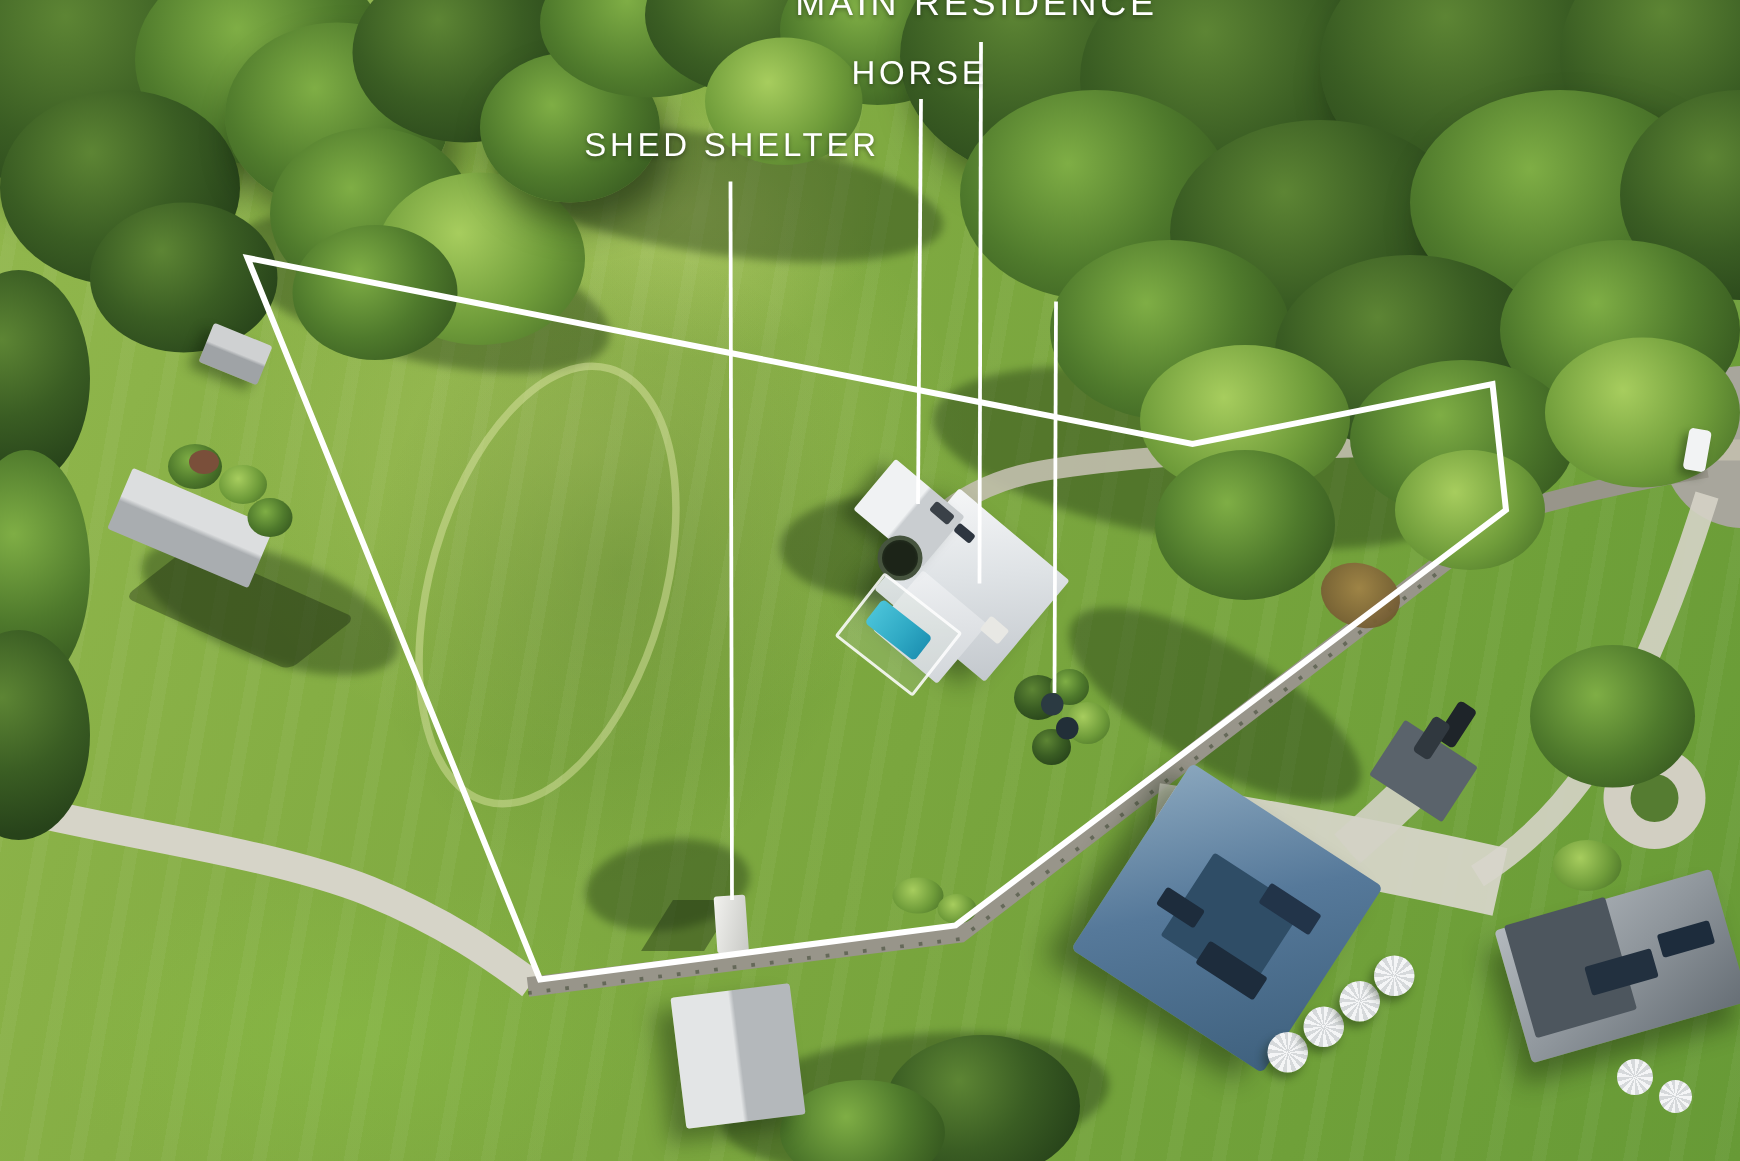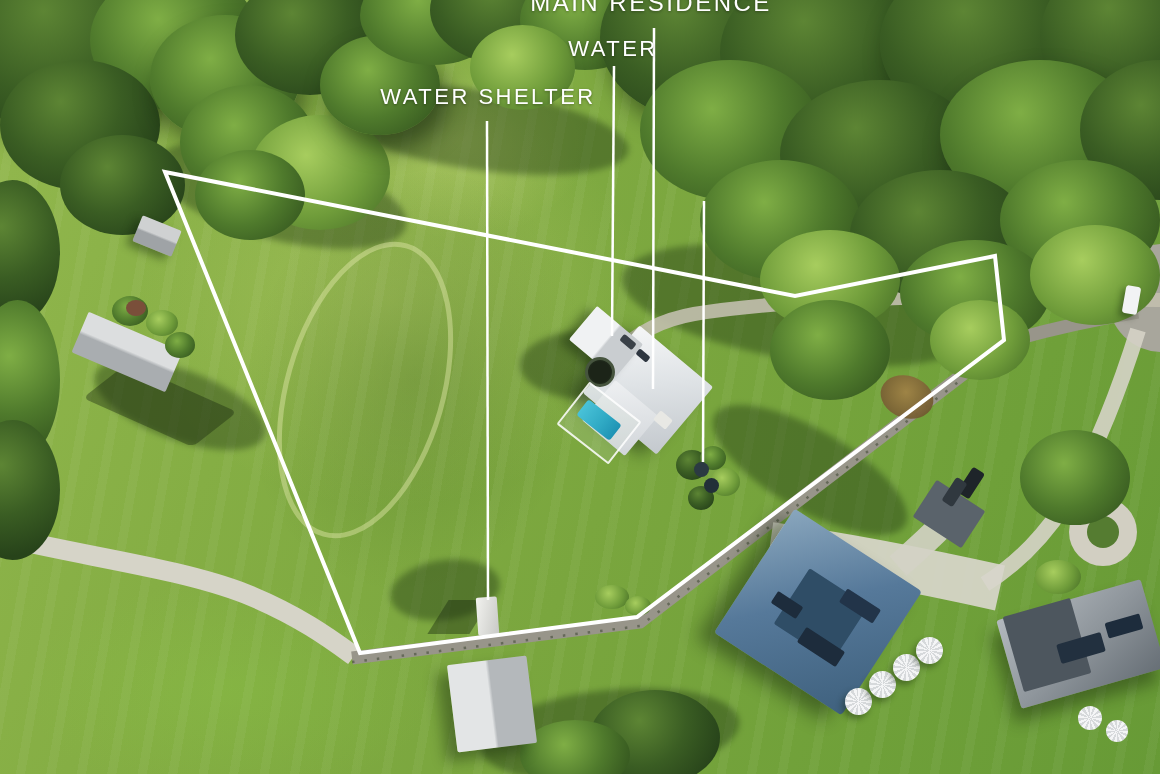--- a/index.html
+++ b/index.html
@@ -153,16 +153,16 @@
 
   <svg width="1160" height="774" viewBox="0 0 1160 774">
     <polygon points="165,172 795,296 995,256 1004,340 637,617 360,653" fill="none" stroke="var(--boundary,#ffffff)" stroke-width="4" stroke-linejoin="miter"></polygon>
     <line x1="487" y1="121" x2="488" y2="600" stroke="var(--boundary,#fff)" stroke-width="2.5"></line>
     <line x1="614" y1="66" x2="612" y2="336" stroke="var(--boundary,#fff)" stroke-width="2.5"></line>
     <line x1="654" y1="28" x2="653" y2="389" stroke="var(--boundary,#fff)" stroke-width="2.5"></line>
     <line x1="704" y1="201" x2="703" y2="462" stroke="var(--boundary,#fff)" stroke-width="2.5"></line>
   </svg>
 
   <div class="label" style="left:651px;top:-11px;font-size:24px;">MAIN RESIDENCE</div>
-  <div class="label" style="left:613px;top:36px;">WATER</div>
-  <div class="label" style="left:488px;top:84px;">WATER SHELTER</div>
+  <div class="label" style="left:613px;top:36px;">HORSE</div>
+  <div class="label" style="left:488px;top:84px;">SHED SHELTER</div>
 
 </div>
 
 </body></html>

